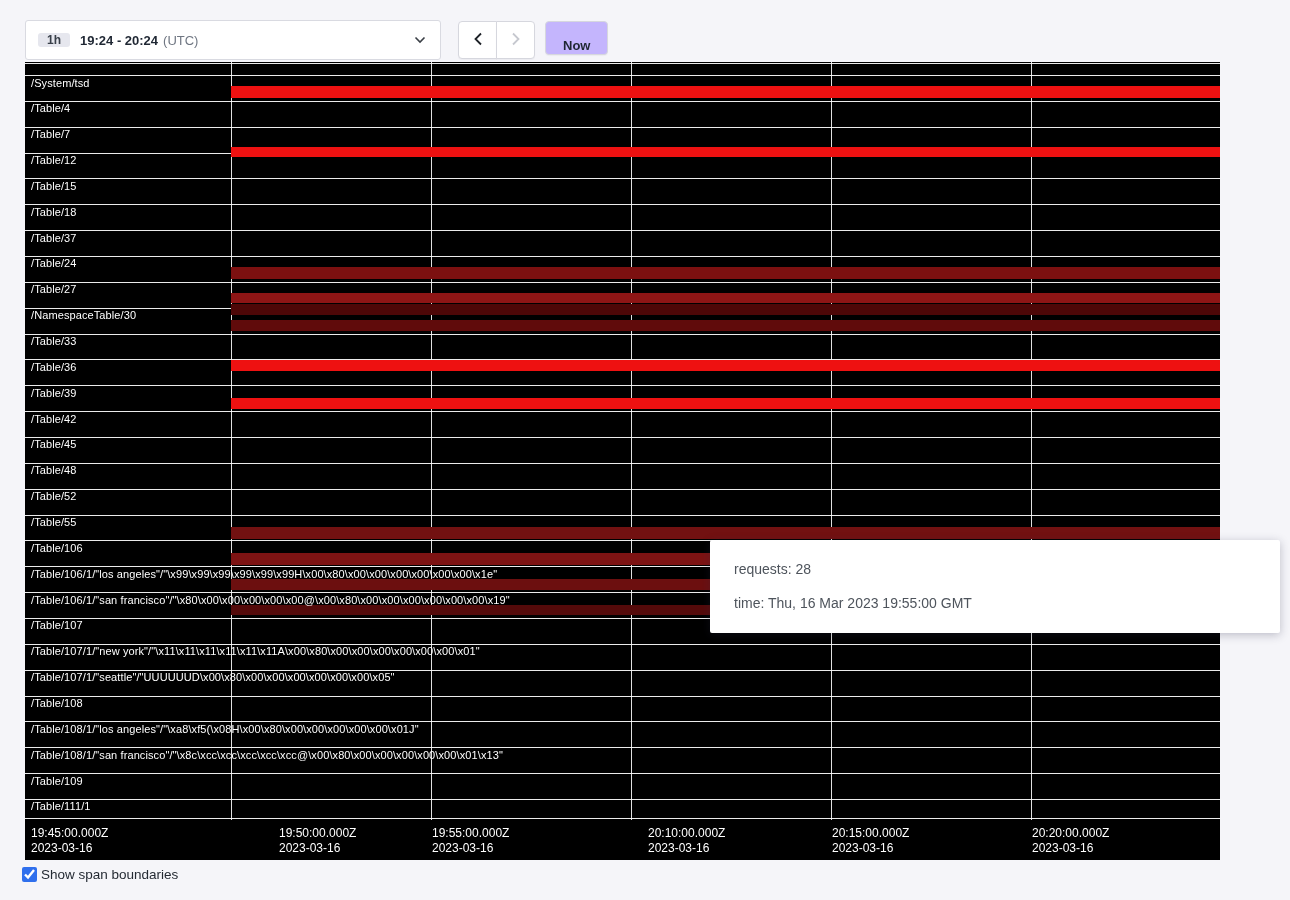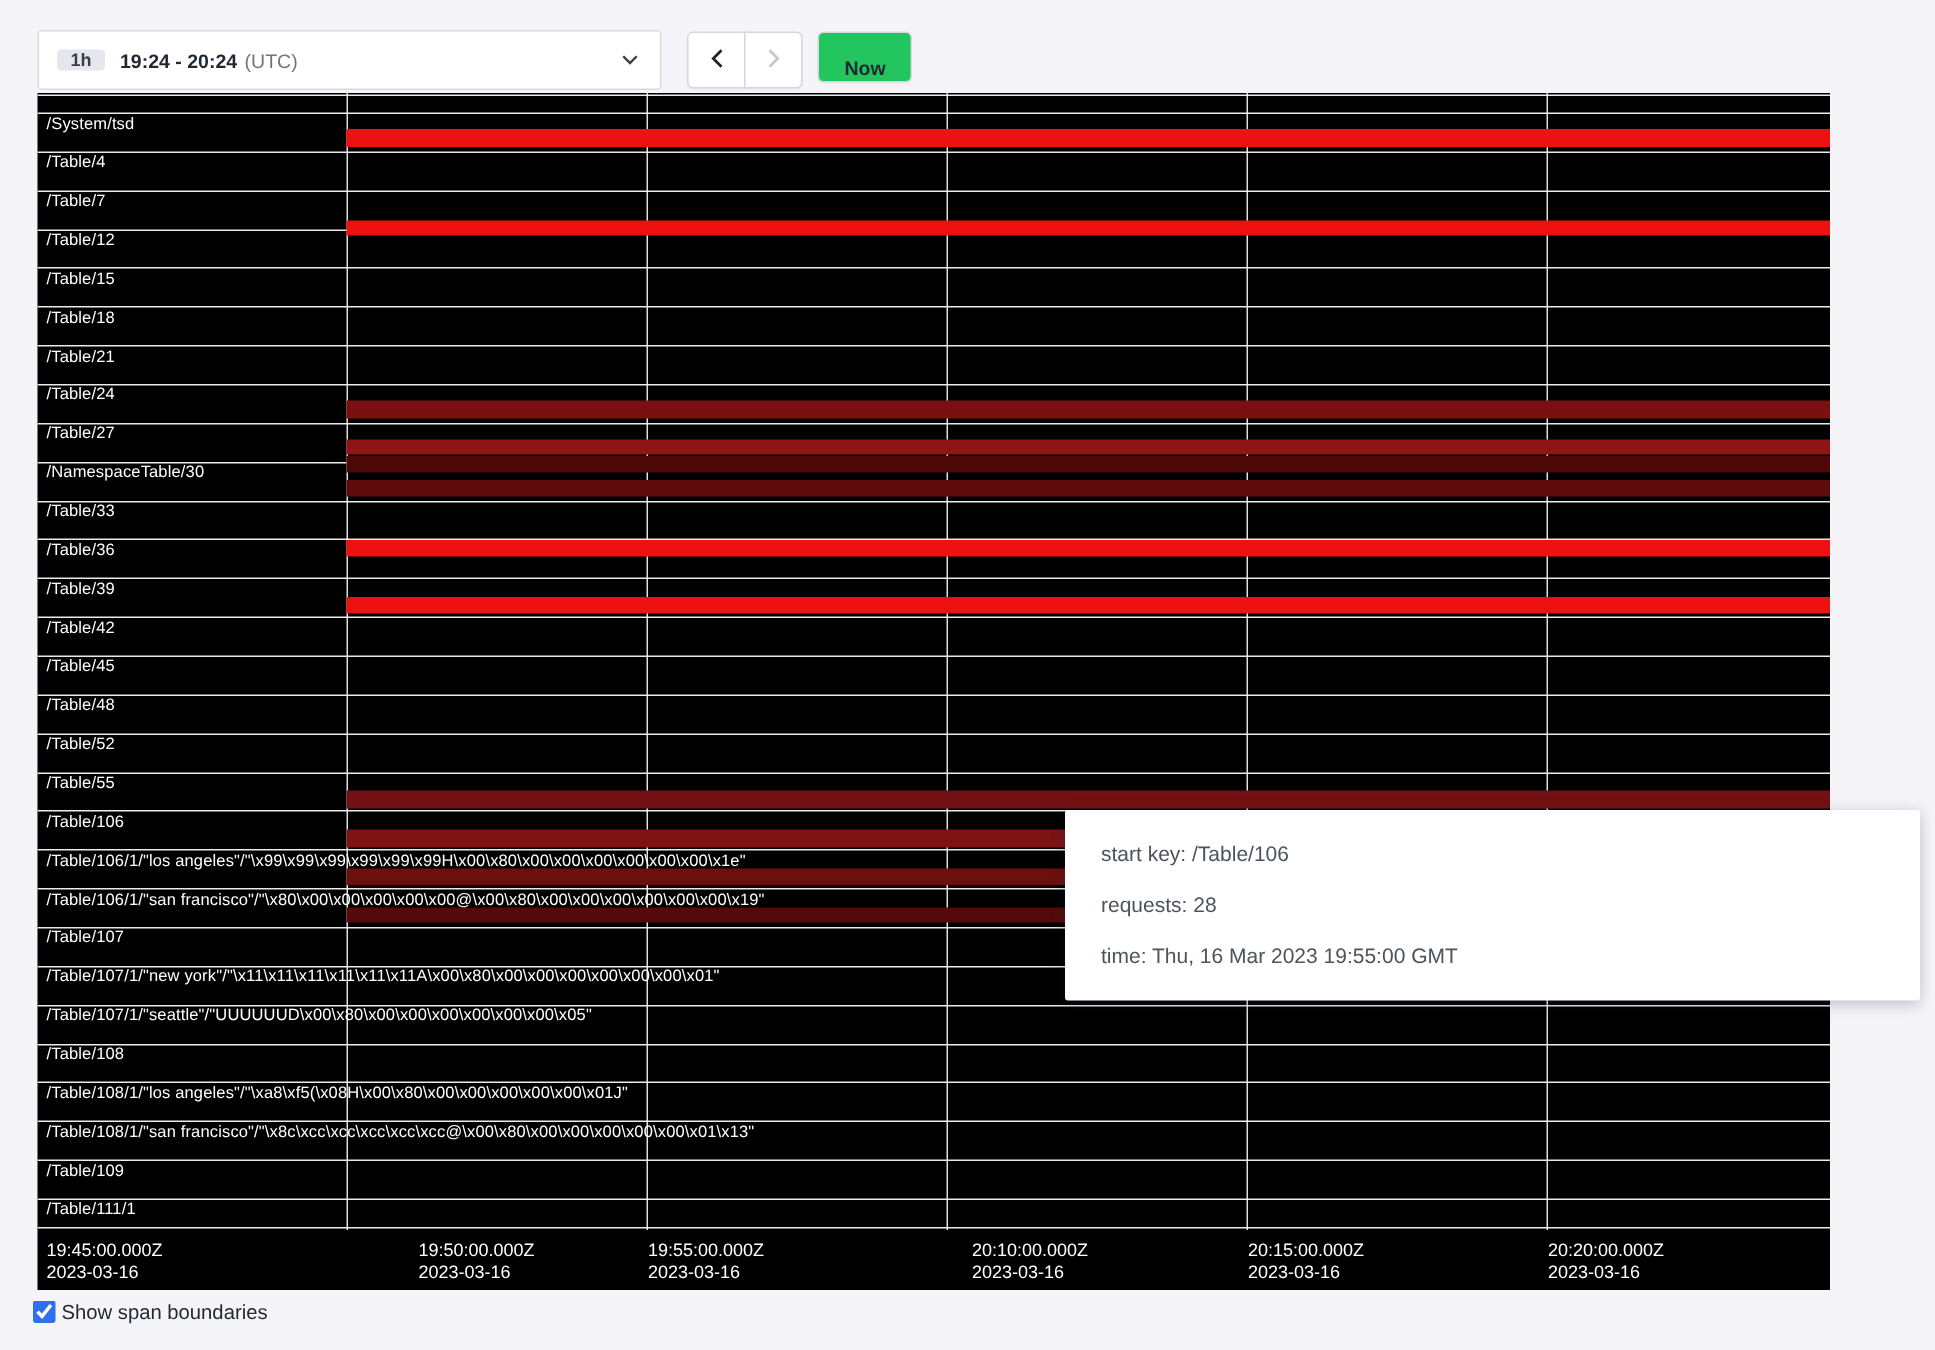--- a/index.html
+++ b/index.html
@@ -30,21 +30,21 @@
   .nav-btn {
     width:39px; height:38px; background:#ffffff; border:1px solid #d6d7de;
     display:flex; align-items:center; justify-content:center; cursor:pointer;
     box-shadow:0 1px 1px rgba(30,30,60,0.04);
   }
   .nav-btn.prev { border-radius:4px 0 0 4px; }
   .nav-btn.next { border-radius:0 4px 4px 0; margin-left:-1px; cursor:default; }
 
   .now-btn {
     position:absolute; left:545px; top:21px; height:28px; padding:16px 17px;
-    background:#22c55e; border:1px solid #d6d7de; border-radius:4px;
+    background:#c4b5fd; border:1px solid #d6d7de; border-radius:4px;
     font-family:inherit; font-size:13px; font-weight:700; color:#1f2733;
     cursor:pointer; box-shadow:0 1px 1px rgba(30,30,60,0.04);
   }
 
   
   .canvas {
     position:absolute; left:25px; top:62px; width:1195px; height:798px;
     background:#000000; cursor:crosshair; overflow:hidden;
   }
   .gridline { position:absolute; top:0; width:1px; height:758px; background:rgba(255,255,255,0.88); }
@@ -152,21 +152,21 @@
     <div class="band" style="left: 206px; top: 465px; width: 989px; height: 12px; background: rgb(114, 17, 17);"></div>
     <div class="band" style="left: 206px; top: 491px; width: 989px; height: 12px; background: rgb(125, 19, 19);"></div>
     <div class="band" style="left: 206px; top: 517px; width: 989px; height: 11px; background: rgb(108, 15, 15);"></div>
     <div class="band" style="left: 206px; top: 543px; width: 989px; height: 10px; background: rgb(84, 10, 10);"></div>
     <div class="row-label" style="top: 14.5px;">/System/tsd</div>
     <div class="row-label" style="top: 40.357px;">/Table/4</div>
     <div class="row-label" style="top: 66.214px;">/Table/7</div>
     <div class="row-label" style="top: 92.071px;">/Table/12</div>
     <div class="row-label" style="top: 117.928px;">/Table/15</div>
     <div class="row-label" style="top: 143.785px;">/Table/18</div>
-    <div class="row-label" style="top: 169.642px;">/Table/21</div>
+    <div class="row-label" style="top: 169.642px;">/Table/37</div>
     <div class="row-label" style="top: 195.499px;">/Table/24</div>
     <div class="row-label" style="top: 221.356px;">/Table/27</div>
     <div class="row-label" style="top: 247.213px;">/NamespaceTable/30</div>
     <div class="row-label" style="top: 273.07px;">/Table/33</div>
     <div class="row-label" style="top: 298.927px;">/Table/36</div>
     <div class="row-label" style="top: 324.784px;">/Table/39</div>
     <div class="row-label" style="top: 350.641px;">/Table/42</div>
     <div class="row-label" style="top: 376.498px;">/Table/45</div>
     <div class="row-label" style="top: 402.355px;">/Table/48</div>
     <div class="row-label" style="top: 428.212px;">/Table/52</div>
@@ -202,21 +202,20 @@
       <div>20:15:00.000Z</div>
       <div>2023-03-16</div>
     </div>
     <div class="tick" style="left: 1007px;">
       <div>20:20:00.000Z</div>
       <div>2023-03-16</div>
     </div>
   </div>
 
 <div class="tooltip">
-  <div class="tline">start key: /Table/106</div>
   <div class="tline">requests: 28</div>
   <div class="tline">time: Thu, 16 Mar 2023 19:55:00 GMT</div>
 </div>
 
 <label class="footer">
   <input type="checkbox" checked="checked" style="">
   <span>Show span boundaries</span>
 </label>
 
 </body></html>

